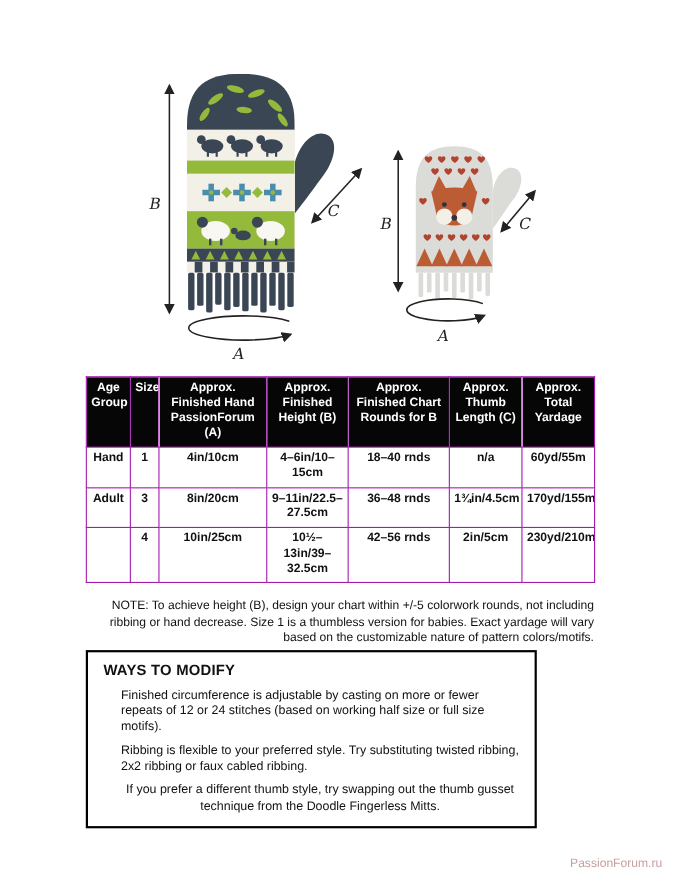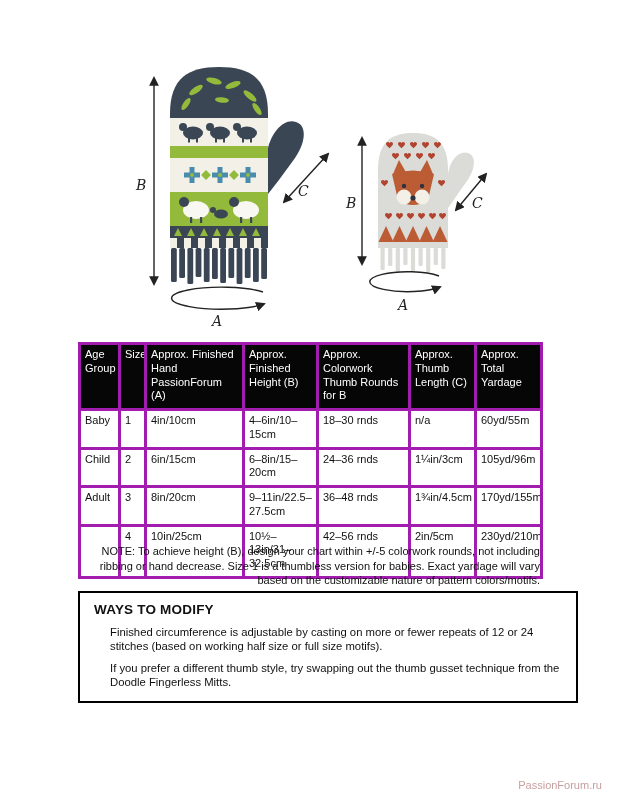--- a/index.html
+++ b/index.html
@@ -17,26 +17,26 @@
   table.size-table {
     position: absolute;
     top: 342px;
     left: 78px;
     width: 462px;
     border-collapse: collapse;
     table-layout: fixed;
     font-size: 11px;
   }
   table.size-table th, table.size-table td {
-    border: 3px solid #a21caf;
+    border: 1px solid #a21caf;
     padding: 3px 4px 5px 4px;
-    text-align: left;
+    text-align: center;
     vertical-align: top;
     line-height: 1.25;
-    font-weight: normal;
+    font-weight: bold;
     overflow: hidden;
   }
   table.size-table thead th {
     background: #060606;
     color: #ffffff;
   }
   table.size-table tbody tr { height: 33px; }
   table.size-table tbody tr.tall { height: 40px; }
 
   .note {
@@ -47,37 +47,37 @@
     font-size: 11px;
     line-height: 1.32;
     color: #111;
     text-align: right;
   }
 
   .modify-box {
     position: absolute;
     top: 591px;
     left: 78px;
-    width: 500px;
+    width: 410px;
     box-sizing: border-box;
     border: 2px solid #000;
     padding: 9px 14px 11px 14px;
   }
   .modify-title {
     margin: 0 0 8px 0;
     font-size: 13.5px;
     font-weight: bold;
     letter-spacing: 0.2px;
   }
   .modify-item {
     margin: 0 0 7px 16px;
     font-size: 11.3px;
     line-height: 1.28;
   }
-  .modify-item:last-child { margin-bottom: 0; }
+  .modify-item:last-child { margin-bottom: 0; text-align: center; }
 
   .watermark {
     position: absolute;
     top: 779px;
     right: 16px;
     font-size: 11px;
     color: #c79f9f;
   }
 
   .dim-label {
@@ -309,68 +309,60 @@
         <col style="width:92px">
         <col style="width:66px">
         <col style="width:66px">
     </colgroup>
     <thead>
       <tr>
         <th>Age Group</th>
         <th>Size</th>
         <th>Approx. Finished Hand PassionForum (A)</th>
         <th>Approx. Finished Height (B)</th>
-        <th>Approx. Colorwork Thumb Rounds for B</th>
+        <th>Approx. Finished Chart Rounds for B</th>
         <th>Approx. Thumb Length (C)</th>
         <th>Approx. Total Yardage</th>
       </tr>
     </thead>
     <tbody>
       <tr>
-        <td>Baby</td>
+        <td>Hand</td>
         <td>1</td>
         <td>4in/10cm</td>
         <td>4–6in/10–15cm</td>
-        <td>18–30 rnds</td>
+        <td>18–40 rnds</td>
         <td>n/a</td>
         <td>60yd/55m</td>
-      </tr>
-      <tr>
-        <td>Child</td>
-        <td>2</td>
-        <td>6in/15cm</td>
-        <td>6–8in/15–20cm</td>
-        <td>24–36 rnds</td>
-        <td>1¼in/3cm</td>
-        <td>105yd/96m</td>
       </tr>
       <tr>
         <td>Adult</td>
         <td>3</td>
         <td>8in/20cm</td>
         <td>9–11in/22.5–27.5cm</td>
         <td>36–48 rnds</td>
         <td>1¾in/4.5cm</td>
         <td>170yd/155m</td>
       </tr>
       <tr class="tall">
         <td></td>
         <td>4</td>
         <td>10in/25cm</td>
-        <td>10½–13in/31–32.5cm</td>
+        <td>10½–13in/39–32.5cm</td>
         <td>42–56 rnds</td>
         <td>2in/5cm</td>
         <td>230yd/210m</td>
       </tr>
     </tbody>
   </table>
 
   <p class="note">NOTE: To achieve height (B), design your chart within +/-5 colorwork rounds, not including ribbing or hand decrease. Size 1 is a thumbless version for babies. Exact yardage will vary based on the customizable nature of pattern colors/motifs.</p>
 
   <div class="modify-box">
     <h2 class="modify-title">WAYS TO MODIFY</h2>
     <p class="modify-item">Finished circumference is adjustable by casting on more or fewer repeats of 12 or 24 stitches (based on working half size or full size motifs).</p>
+    <p class="modify-item">Ribbing is flexible to your preferred style. Try substituting twisted ribbing, 2x2 ribbing or faux cabled ribbing.</p>
     <p class="modify-item">If you prefer a different thumb style, try swapping out the thumb gusset technique from the Doodle Fingerless Mitts.</p>
   </div>
 
   <div class="watermark">PassionForum.ru</div>
 
 </div>
 
 </body></html>

